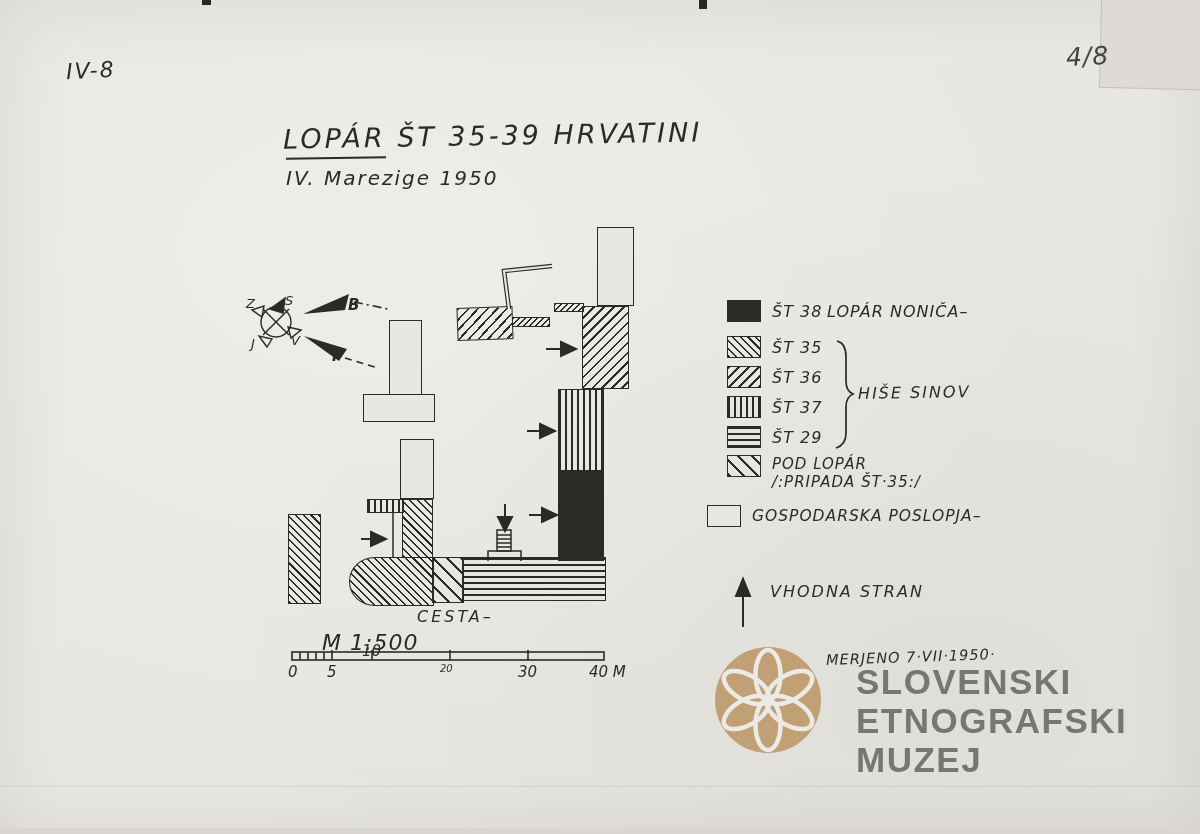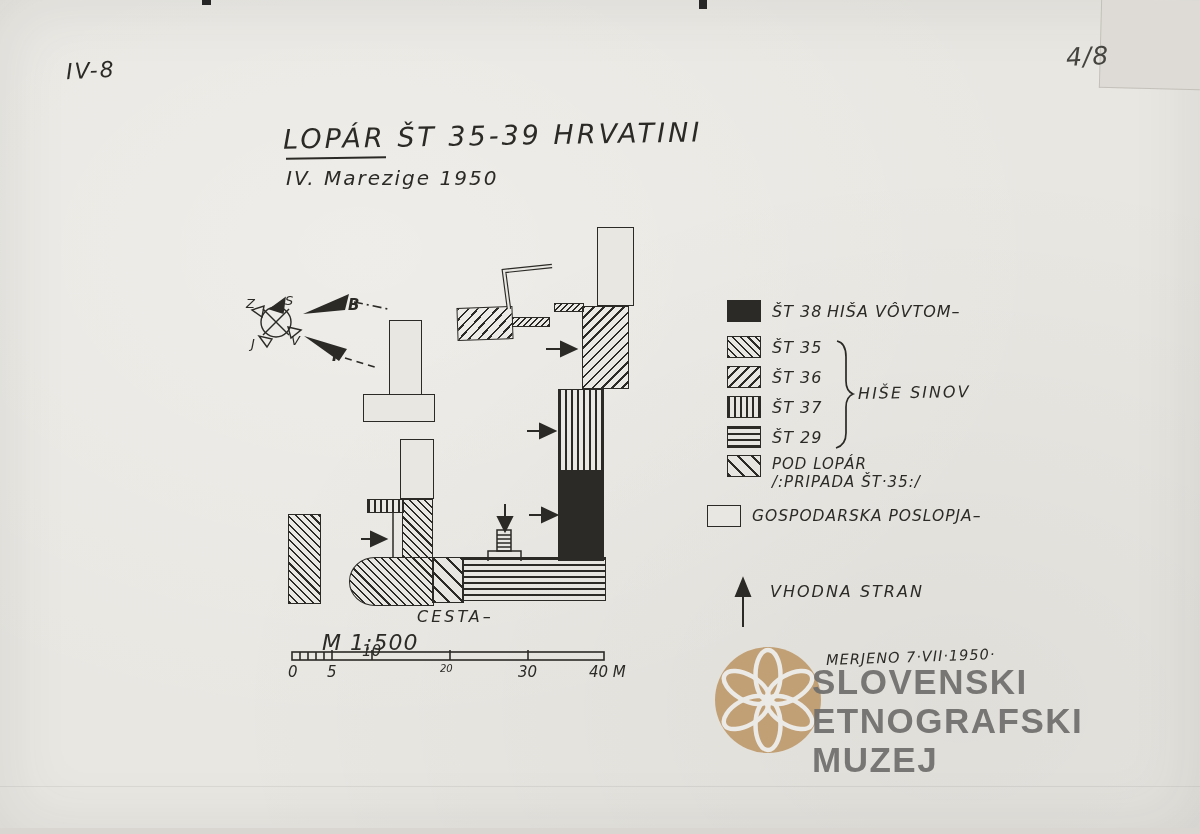--- a/index.html
+++ b/index.html
@@ -154,21 +154,21 @@
   <div class="abs hand" style="left:288px;top:663px;font-size:15px;">0</div>
   <div class="abs hand" style="left:327px;top:663px;font-size:15px;">5</div>
   <div class="abs hand" style="left:362px;top:642px;font-size:15px;">10</div>
   <div class="abs hand" style="left:440px;top:663px;font-size:10px;">20</div>
   <div class="abs hand" style="left:518px;top:663px;font-size:15px;">30</div>
   <div class="abs hand" style="left:589px;top:663px;font-size:15px;">40 M</div>
 
   <div class="legend-row" style="left:727px;top:300px;">
     <div class="sw pblack"></div>
     <div class="hand lg-code">ŠT 38</div>
-    <div class="hand lg-name">HIŠA VÔVTOM–</div>
+    <div class="hand lg-name">LOPÁR NONIČA–</div>
   </div>
   <div class="legend-row" style="left:727px;top:336px;">
     <div class="sw p35"></div>
     <div class="hand lg-code">ŠT 35</div>
   </div>
   <div class="legend-row" style="left:727px;top:366px;">
     <div class="sw p36"></div>
     <div class="hand lg-code">ŠT 36</div>
   </div>
   <div class="legend-row" style="left:727px;top:396px;">
@@ -201,19 +201,19 @@
       <g stroke="#eceae6" stroke-width="4.5" fill="none">
         <ellipse cx="53" cy="28" rx="12.5" ry="25" transform="rotate(0 53 53)"></ellipse>
         <ellipse cx="53" cy="28" rx="12.5" ry="25" transform="rotate(60 53 53)"></ellipse>
         <ellipse cx="53" cy="28" rx="12.5" ry="25" transform="rotate(120 53 53)"></ellipse>
         <ellipse cx="53" cy="28" rx="12.5" ry="25" transform="rotate(180 53 53)"></ellipse>
         <ellipse cx="53" cy="28" rx="12.5" ry="25" transform="rotate(240 53 53)"></ellipse>
         <ellipse cx="53" cy="28" rx="12.5" ry="25" transform="rotate(300 53 53)"></ellipse>
       </g>
     </svg>
   </div>
-  <div class="abs" style="left:812px;top:662px;z-index:4;">
+  <div class="abs" style="left:856px;top:662px;z-index:4;">
     <div class="wm-text">SLOVENSKI</div>
     <div class="wm-text">ETNOGRAFSKI</div>
     <div class="wm-text">MUZEJ</div>
   </div>
 
 </div>
 
 </body></html>

